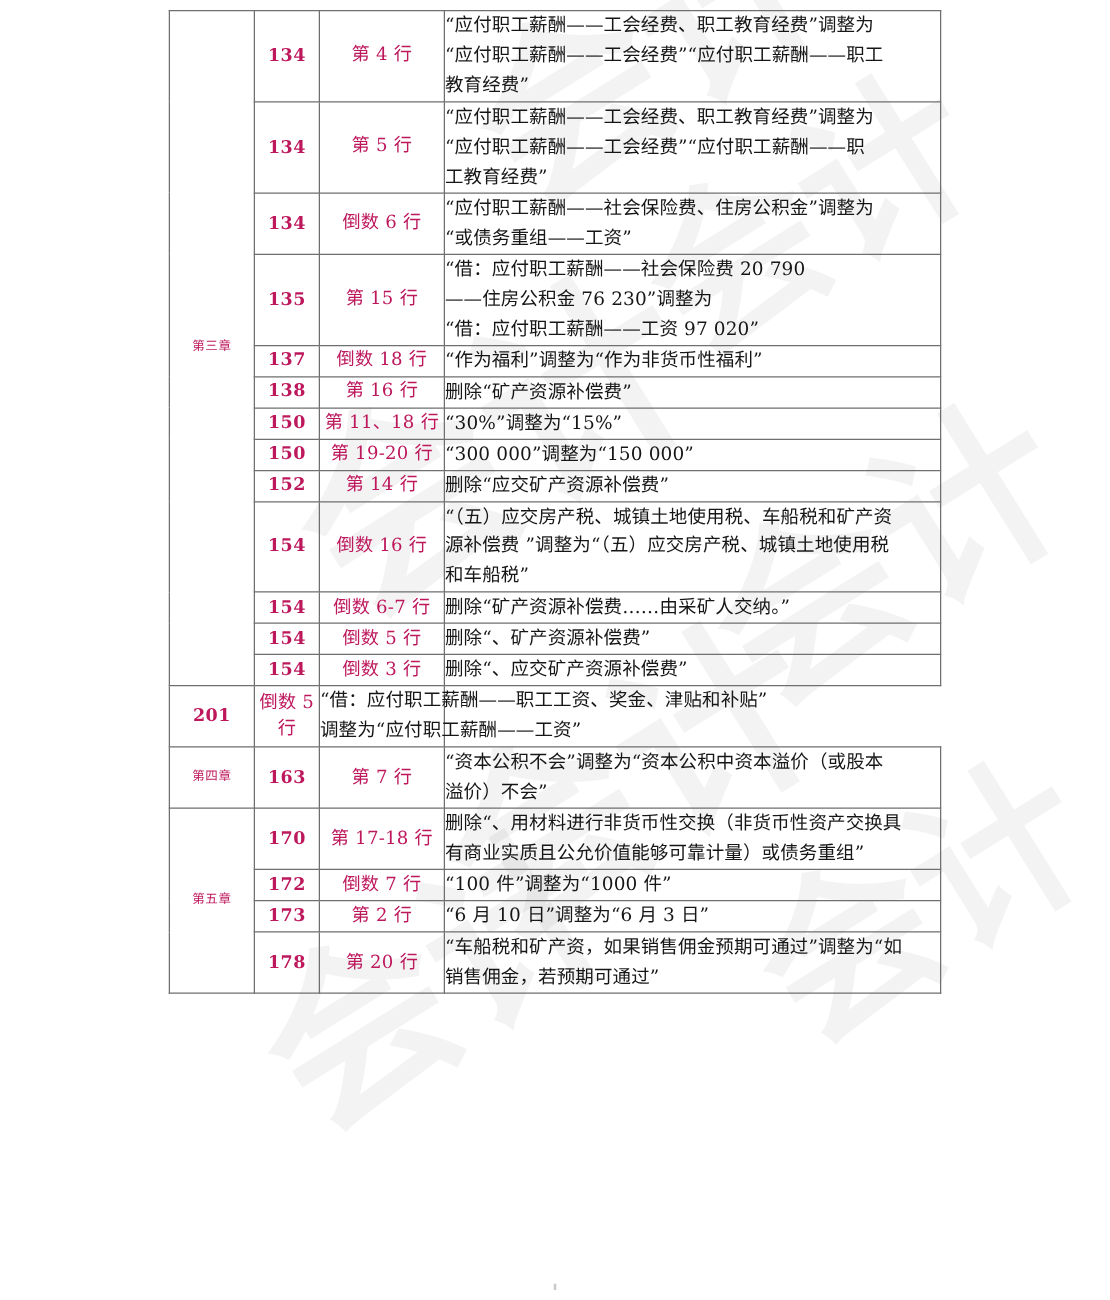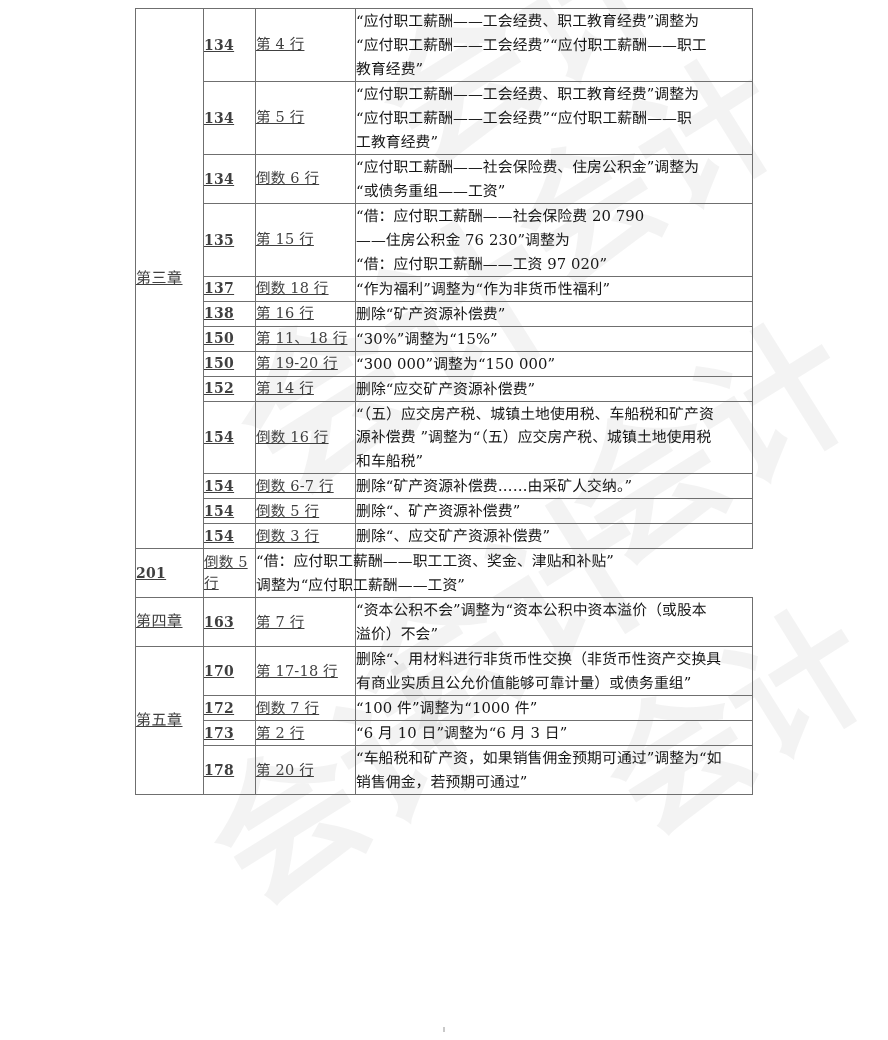--- a/index.html
+++ b/index.html
@@ -65,28 +65,27 @@
 
   
   col.c-chapter { width: 68px; }
   col.c-page    { width: 52px; }
   col.c-line    { width: 100px; }
   col.c-desc    { width: 397px; }
 
   .cell-chapter,
   .cell-page,
   .cell-line {
-    text-align: left;
+    text-align: center;
     font-size: 14.5px;
     line-height: 1.45;
-    color: #404040;
+    color: #be185d;
     padding: 4px 2px;
-    text-decoration: underline;
-  }
-  .cell-chapter { font-size: 15px; letter-spacing: .5px; }
+  }
+  .cell-chapter { font-size: 10px; letter-spacing: .5px; }
   .cell-page    { font-weight: 700; font-size: 14px; letter-spacing: .3px; }
   .cell-line    { letter-spacing: .2px; }
 
   .cell-desc {
     text-align: left;
     font-size: 14.8px;
     line-height: 1.62;
     color: #161616;
     padding: 6px 9px 7px 9px;
     letter-spacing: .1px;

